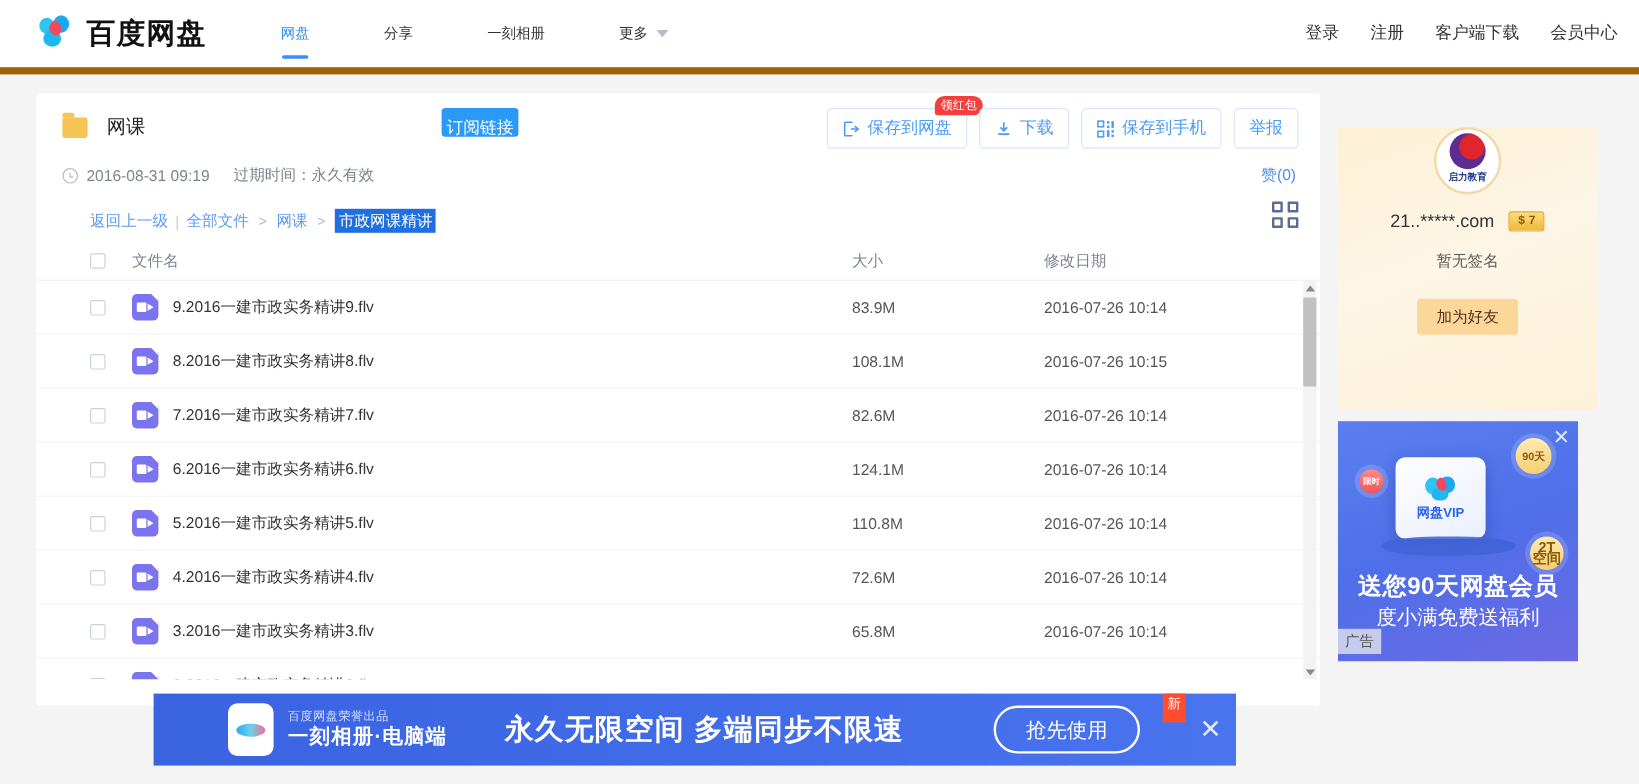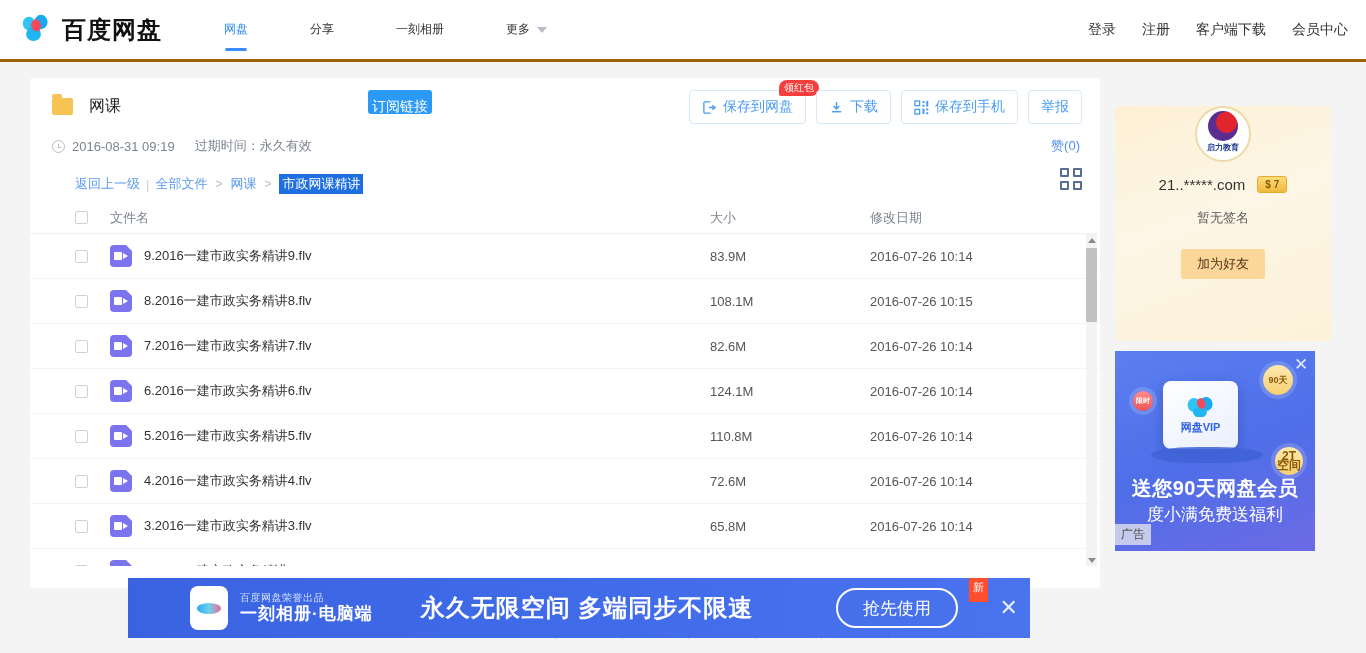--- a/index.html
+++ b/index.html
@@ -5,22 +5,22 @@
   * { box-sizing: border-box; margin: 0; padding: 0; }
   html, body {
     width: 1366px; height: 653px;
     font-family: "Liberation Sans", "DejaVu Sans", sans-serif;
     background: #f4f4f4; overflow: hidden;
   }
 
   
   .header {
     position: absolute; top: 0; left: 0; width: 1366px; height: 62px;
-    background: #fff; border-bottom: 3px solid #a16207;
-    display: flex; align-items: center;
+    background: #fff; border-bottom: 6px solid #a16207;
+    display: flex; align-items: center; padding-left: 10px;
   }
   .logo-wrap { display: flex; align-items: center; margin-left: 20px; }
   .logo-mark { width: 34px; height: 32px; position: relative; margin-right: 8px; }
   .logo-text { font-size: 24px; font-weight: bold; color: #111; letter-spacing: 1px; }
 
   .nav { display: flex; align-items: center; margin-left: 62px; height: 62px; }
   .nav-item {
     font-size: 12px; color: #333; margin-right: 62px; cursor: pointer;
     position: relative; height: 62px; display: flex; align-items: center;
   }
@@ -275,21 +275,21 @@
     background: linear-gradient(90deg,#2fa7f5,#6cd2ea,#f06a9a);
   }
   .ba-texts { margin-left: 12px; color: #fff; line-height: 1.15; }
   .ba-sub { font-size: 10px; color: #cfe0ff; letter-spacing: .5px; }
   .ba-main { font-size: 17px; font-weight: bold; letter-spacing: 1px; }
   .ba-headline {
     margin-left: 48px; color: #fff; font-size: 24px; font-weight: bold;
     letter-spacing: 1px;
   }
   .ba-cta {
-    position: absolute; right: 72px; width: 122px; height: 40px;
+    position: absolute; right: 80px; width: 122px; height: 40px;
     border: 2px solid #fff; border-radius: 20px; color: #fff; font-size: 17px;
     display: flex; align-items: center; justify-content: center; cursor: pointer;
     background: transparent;
   }
   .ba-new {
     position: absolute; right: 42px; top: 0; width: 19px; height: 24px;
     background: #ff4d2e; color: #fff; font-size: 11px; text-align: center;
     line-height: 19px;
   }
   .ba-new::after {

